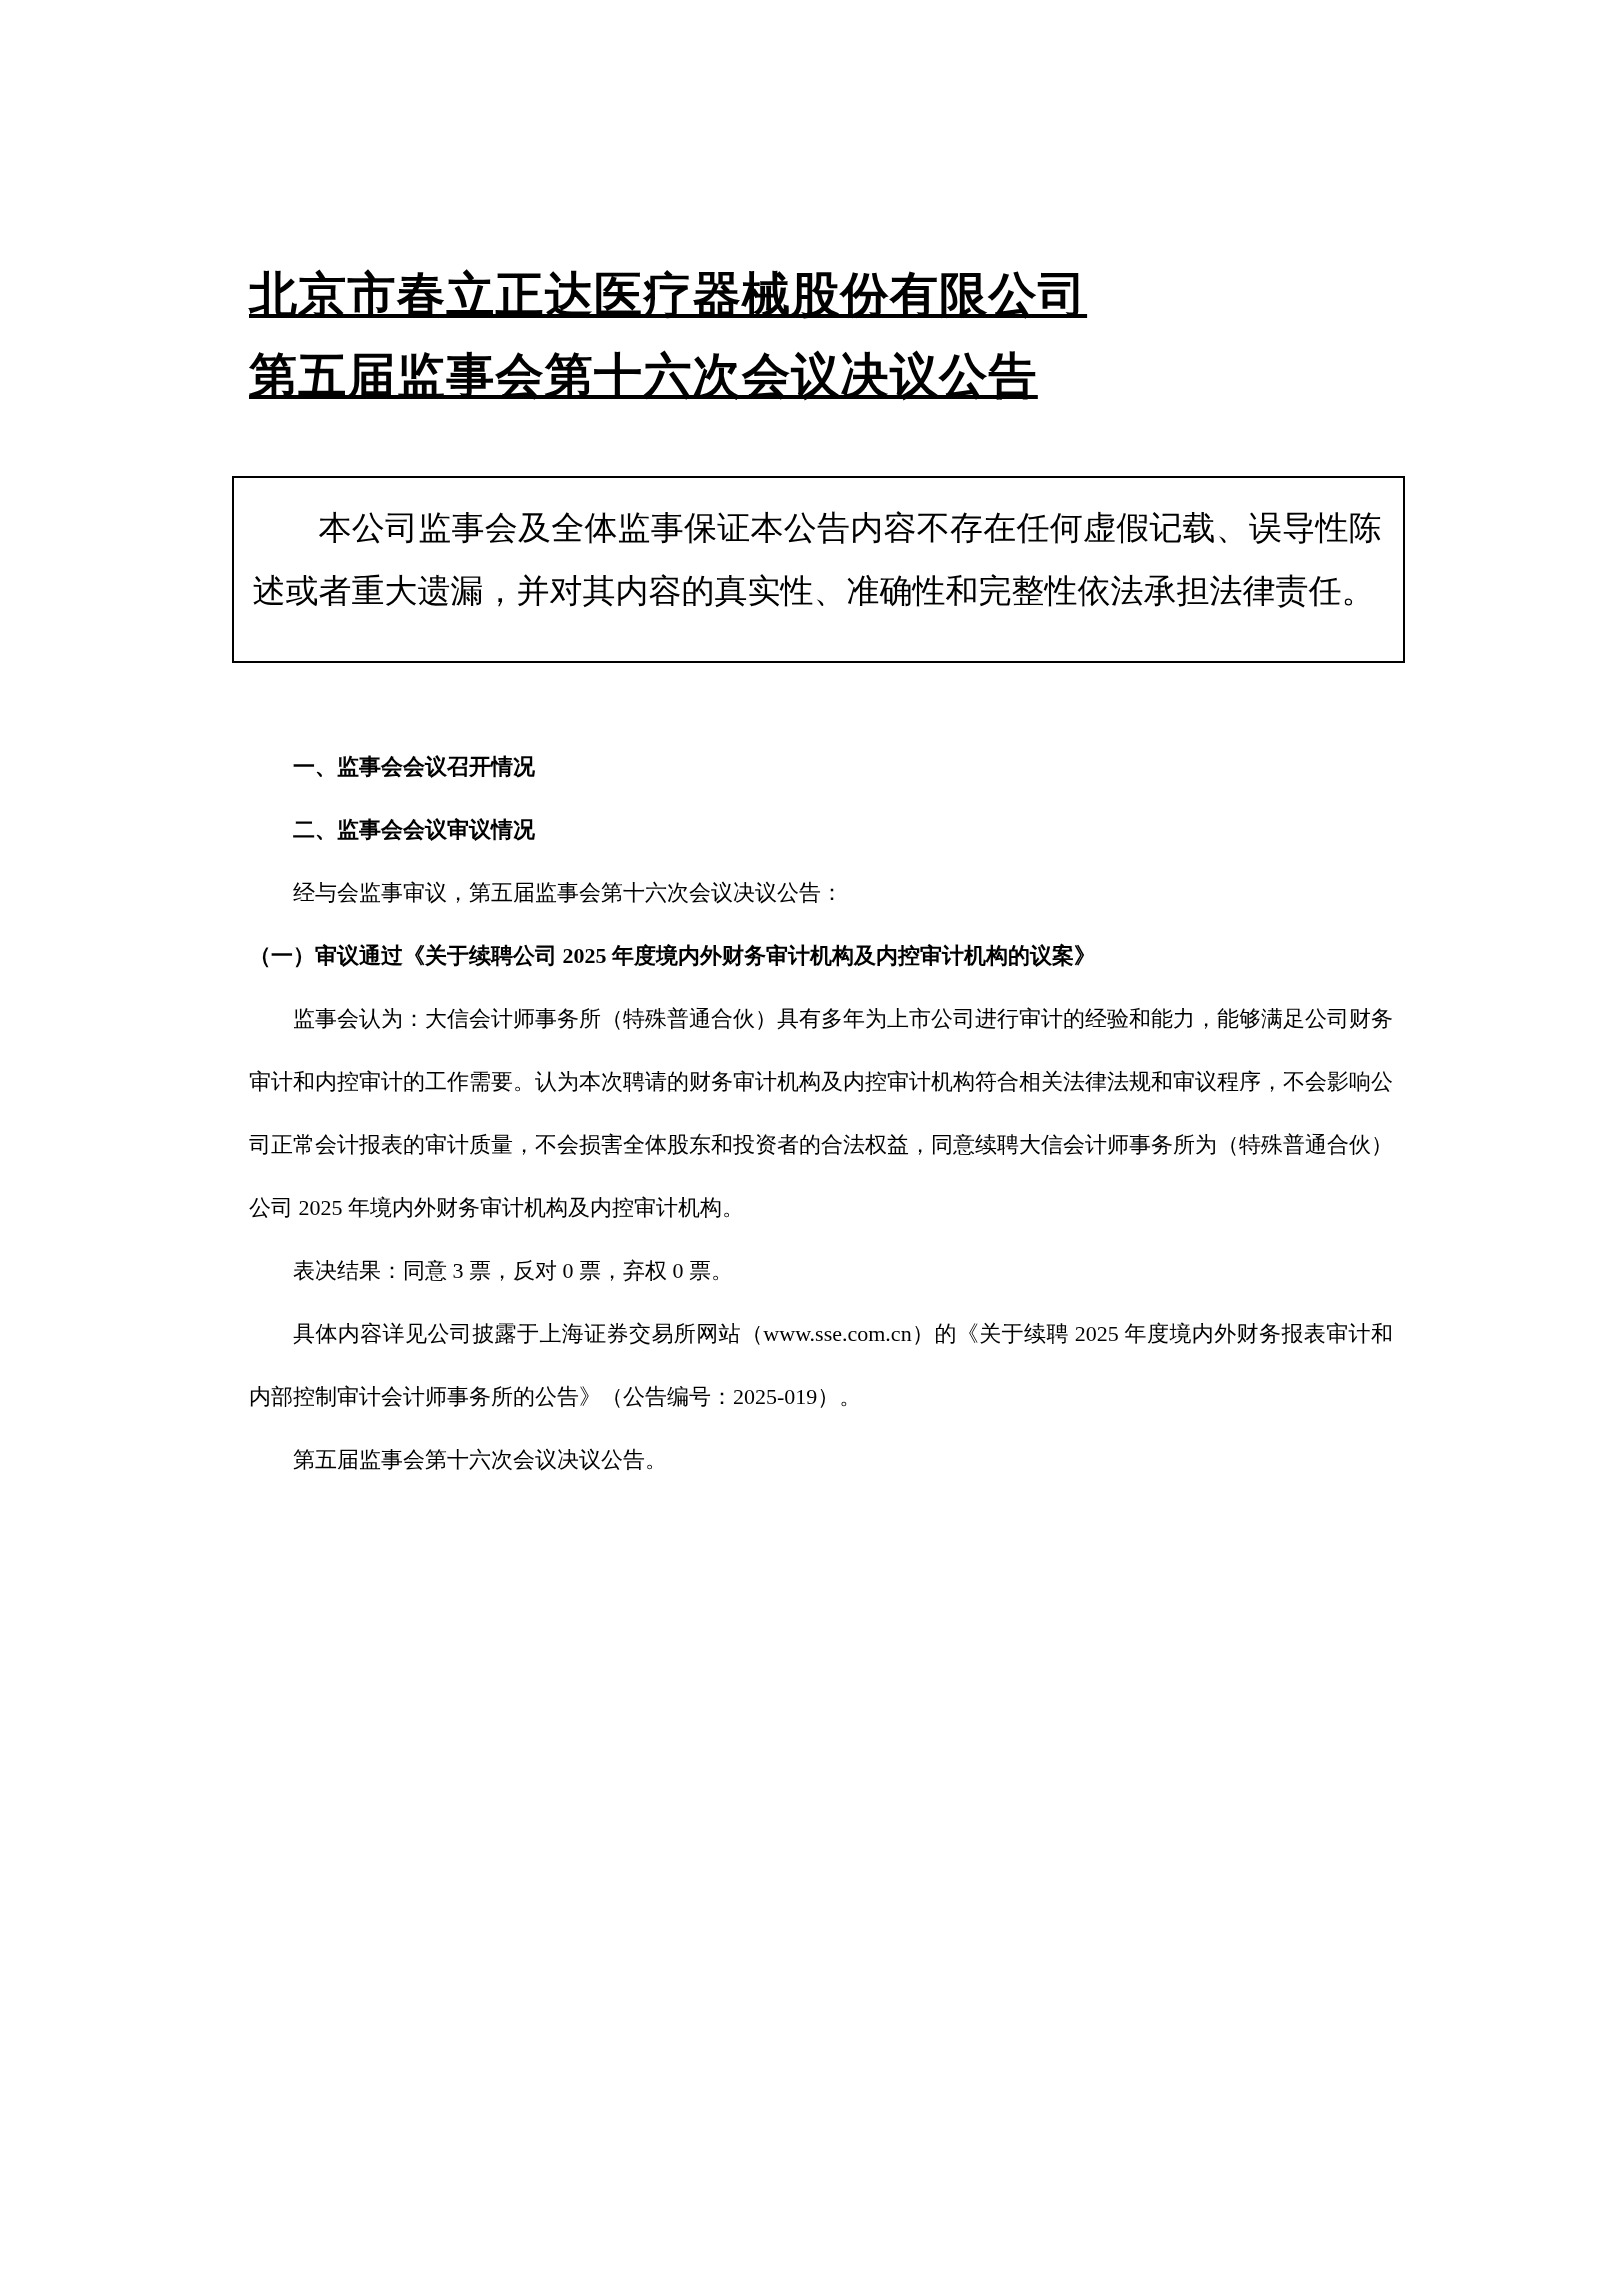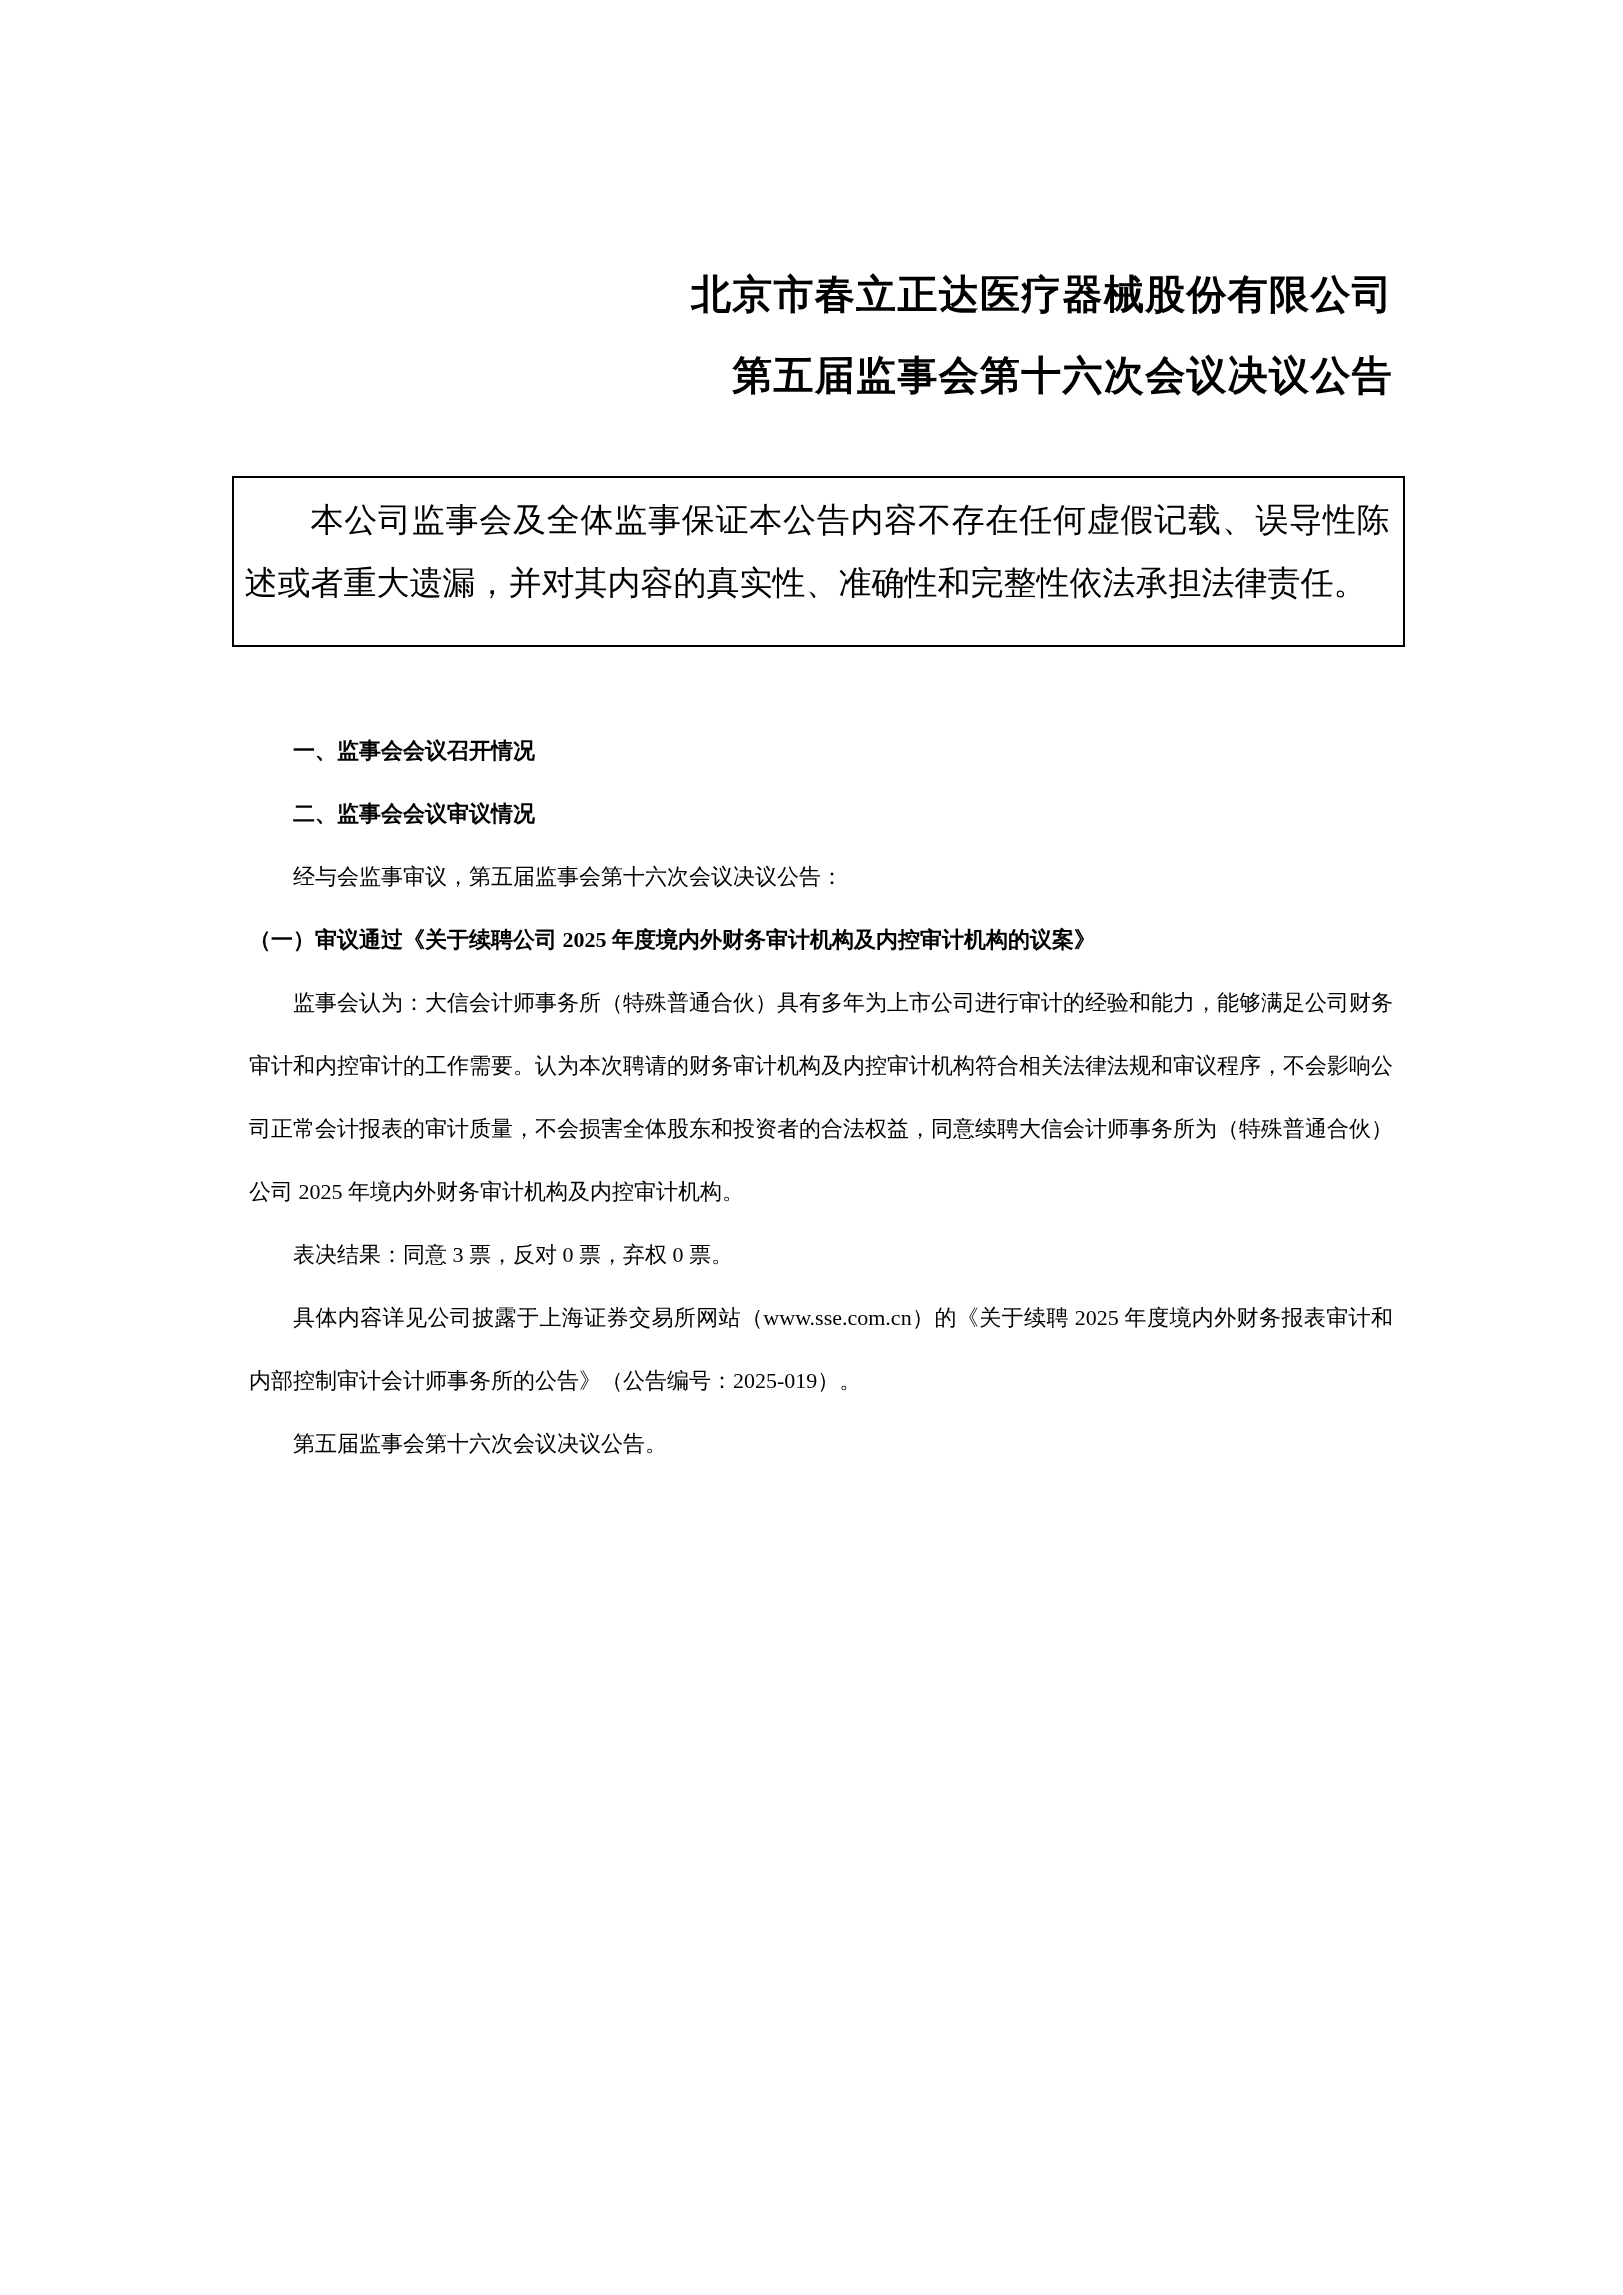--- a/index.html
+++ b/index.html
@@ -26,35 +26,36 @@
     display: flex;
     justify-content: space-between;
     align-items: baseline;
     font-size: 33px;
     line-height: 41px;
     white-space: nowrap;
   }
   
   .title {
     margin: 58px 0 0 0;
-    text-align: right;
-    font-size: 40px;
+    text-align: left;
+    font-size: 48px;
     font-weight: 700;
     line-height: 81px;
     letter-spacing: 1.3px;
+    text-decoration: underline;
   }
   
   .disclaimer-box {
     box-sizing: border-box;
     margin: 60px -11.8px 0 -17px;
     border: 2.6px solid #000000;
     padding: 10.5px 13px 30px 10.5px;
   }
   .disclaimer-box p {
-    margin: 0;
+    margin: 8px;
     font-size: 33px;
     line-height: 63px;
     text-align: justify;
     text-indent: 2em;
   }
   
   .doc-body {
     margin-top: 72px;
     font-size: 22px;
     line-height: 63px;

